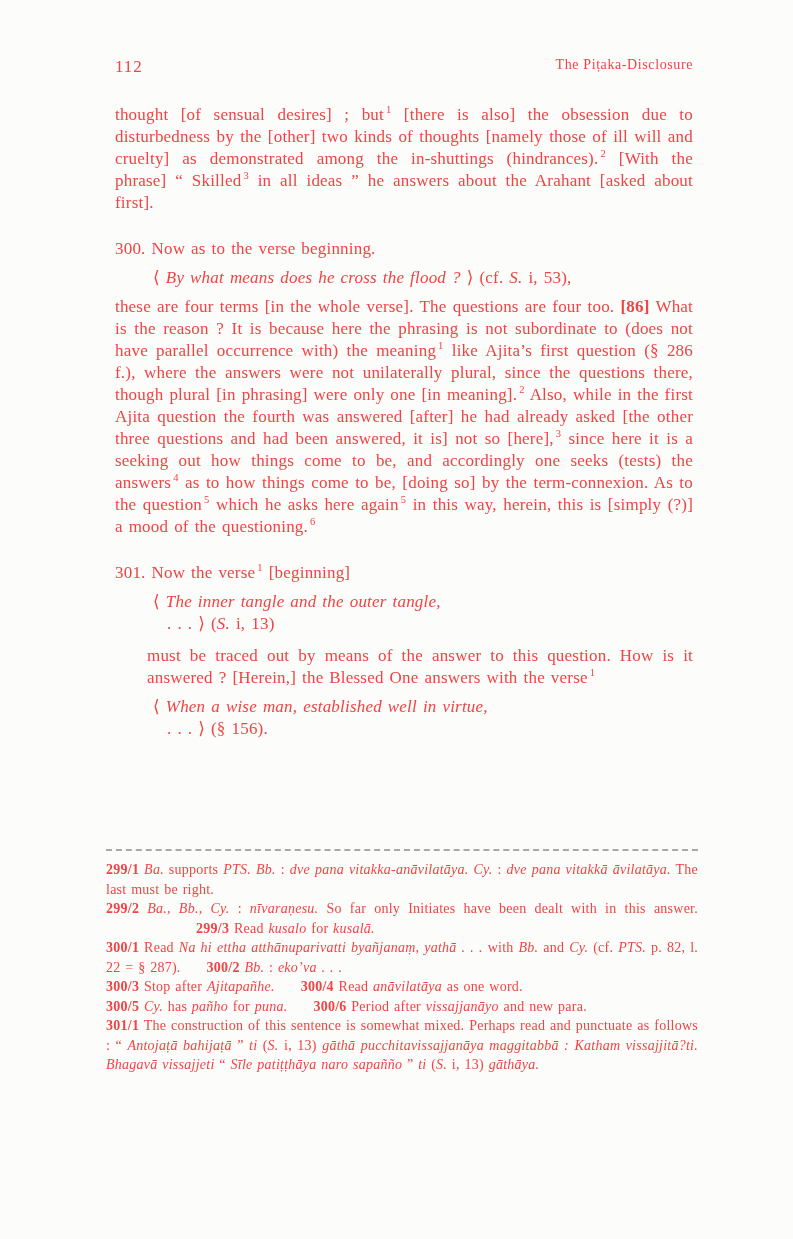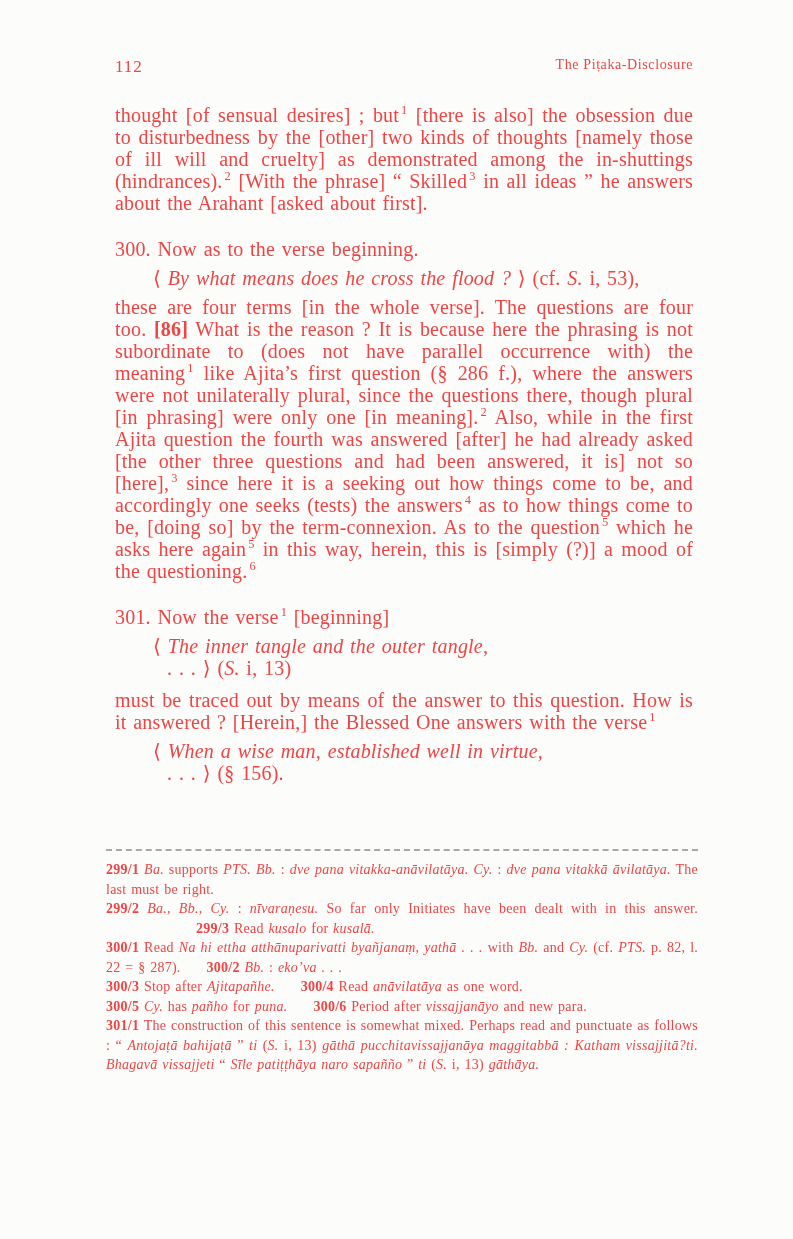--- a/index.html
+++ b/index.html
@@ -36,32 +36,32 @@
     text-align: right;
     font-size: 14px;
     letter-spacing: 0.6px;
   }
   
   .body-text {
     position: absolute;
     left: 115px;
     top: 104px;
     width: 578px;
-    font-size: 20px;
+    font-size: 17px;
     line-height: 22px;
     letter-spacing: 0.2px;
     word-spacing: 1.5px;
   }
   .tb { margin: 0; }
   .tb.paragraph { text-align: justify; }
   .tb.section { margin-top: 24px; }
   .tb.verse { margin: 7px 0 7px 38px; }
   .tb.verse + .tb.verse-cont { margin-top: -7px; }
   .tb.verse-cont { margin: 0 0 9px 52px; }
-  .tb.after-verse { margin-top: 10px; }
+  .tb.after-verse { margin-top: 10px; margin-left: 32px; }
   .it { font-style: italic; }
   .bd { font-weight: bold; }
   sup {
     font-size: 62%;
     line-height: 0;
     vertical-align: super;
     margin-left: 2px;
   }
   
   .footnotes-area {

